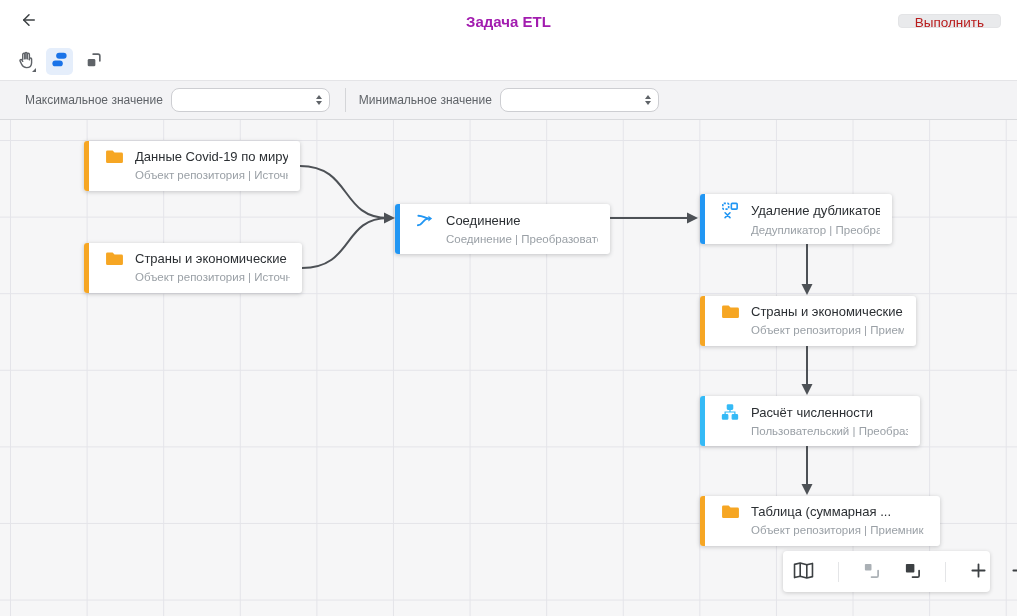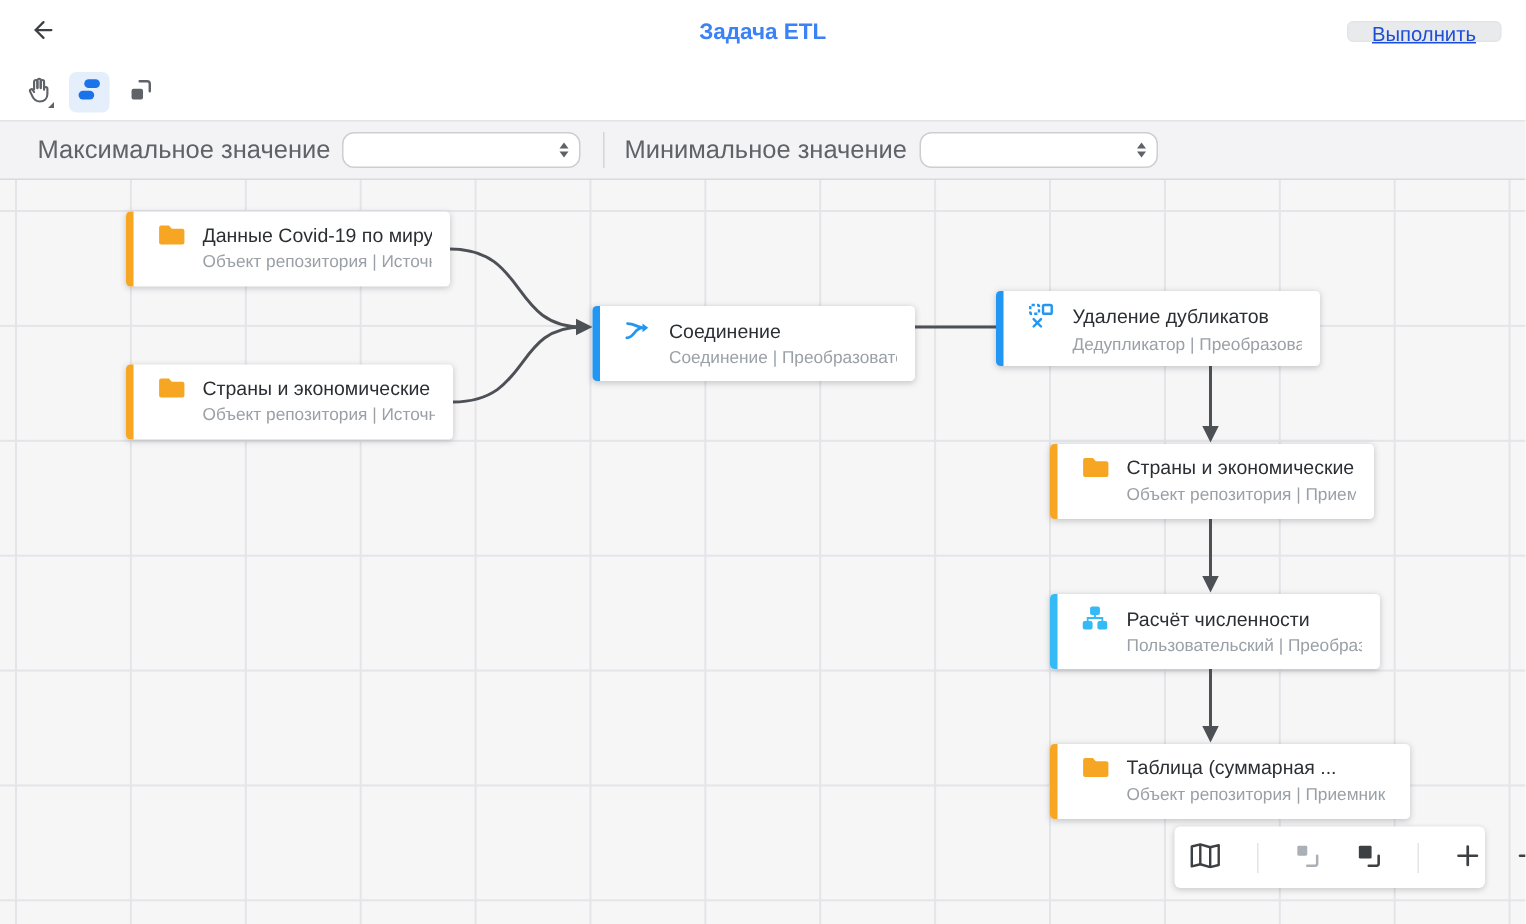--- a/index.html
+++ b/index.html
@@ -2,32 +2,32 @@
 <html><head>
 <meta charset="utf-8">
 <style>
   * { box-sizing: border-box; margin: 0; padding: 0; }
   html, body { width: 1017px; height: 616px; overflow: hidden; }
   body { font-family: "Liberation Sans", sans-serif; background: #fff; color: #202124; }
 
   
   .header { height: 42px; display: flex; align-items: center; padding: 0 16px; position: relative; background: #fff; }
   .back-btn { width: 26px; height: 26px; border: none; background: transparent; cursor: pointer; display: flex; align-items: center; justify-content: center; }
-  .page-title { position: absolute; left: 0; right: 0; text-align: center; font-size: 15px; font-weight: bold; color: #3b82f6; pointer-events: none; }
-  .run-btn { margin-left: auto; height: 14px; padding: 0 16px; background: #e9eaec; border: 1px solid #e3e4e6; border-radius: 4px; font-size: 13.5px; color: #1d4ed8; font-family: "Liberation Sans", sans-serif; cursor: pointer; position: relative; z-index: 2; text-decoration: underline; }
+  .page-title { position: absolute; left: 0; right: 0; text-align: center; font-size: 15px; font-weight: bold; color: #a21caf; pointer-events: none; }
+  .run-btn { margin-left: auto; height: 14px; padding: 0 16px; background: #e9eaec; border: 1px solid #e3e4e6; border-radius: 4px; font-size: 13.5px; color: #b91c1c; font-family: "Liberation Sans", sans-serif; cursor: pointer; position: relative; z-index: 2; }
 
   
   .toolbar { height: 38px; display: flex; align-items: center; padding: 0 12px; gap: 7px; background: #fff; }
   .tool-btn { width: 27px; height: 27px; border: none; background: transparent; border-radius: 5px; display: flex; align-items: center; justify-content: center; cursor: pointer; position: relative; }
   .tool-btn.active { background: #e5eefb; }
   .corner-caret { position: absolute; right: 3px; bottom: 3px; width: 0; height: 0; border-left: 4px solid transparent; border-bottom: 4px solid #5f6368; }
 
   
   .filterbar { height: 40px; background: #f3f3f5; border-top: 1px solid #e4e4e7; border-bottom: 1px solid #d9dadd; display: flex; align-items: center; padding-left: 25px; }
-  .filter-label { font-size: 17px; color: #5f6368; margin-right: 8px; white-space: nowrap; }
+  .filter-label { font-size: 12px; color: #5f6368; margin-right: 8px; white-space: nowrap; }
   .filter-input-wrap { position: relative; width: 159px; height: 24px; }
   .filter-input { width: 100%; height: 100%; border: 1px solid #cdced2; border-radius: 8px; background: #fff; padding: 0 22px 0 10px; font-size: 12px; color: #202124; outline: none; font-family: "Liberation Sans", sans-serif; }
   .spinner { position: absolute; right: 8px; top: 50%; transform: translateY(-50%); display: flex; flex-direction: column; gap: 2px; cursor: pointer; }
   .spin-up { width: 0; height: 0; border-left: 3.5px solid transparent; border-right: 3.5px solid transparent; border-bottom: 4px solid #5f6368; }
   .spin-down { width: 0; height: 0; border-left: 3.5px solid transparent; border-right: 3.5px solid transparent; border-top: 4px solid #5f6368; }
   .filter-divider { width: 1px; height: 24px; background: #d4d5d8; margin: 0 13px 0 15px; }
 
   
   .canvas { position: relative; height: 496px; background-color: #f6f6f7;
     background-image: linear-gradient(to right, #e4e4e9 1px, transparent 1px),
@@ -180,21 +180,21 @@
             <path d="M2.5 3.5 C6.5 3.5 9 5.5 12 6.2"></path>
             <path d="M13 3.5 L17 6.5 L13 9.5" fill="#2196f3" stroke="none"></path>
           </svg>
         </span>
         <span class="node-title">Соединение</span>
       </div>
       <div class="node-subtitle">Соединение | Преобразователь</div>
     </div>
   </div>
 
-  <div class="node" style="left:664px;top:74px;width:216px">
+  <div class="node" style="left:700px;top:74px;width:192px">
     <span class="strip accent-blue"></span>
     <div class="node-body">
       <div class="node-title-row">
         <span class="node-icon">
           <svg width="18" height="17" viewBox="0 0 20 19" fill="none" stroke="#2196f3" stroke-width="1.8">
             <rect x="2" y="1.5" width="6.5" height="6.5" rx="1" stroke-dasharray="2.4 1.6"></rect>
             <rect x="11.5" y="1.5" width="6.5" height="6.5" rx="1"></rect>
             <path d="M4.5 12 L10 17.5 M10 12 L4.5 17.5" stroke-linecap="round"></path>
           </svg>
         </span>

